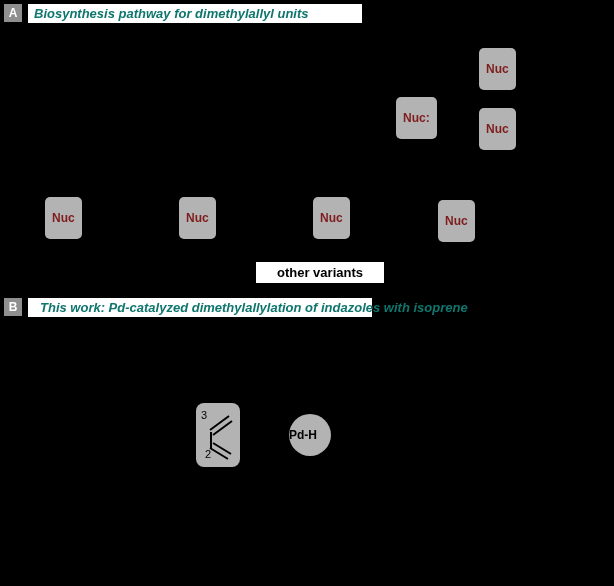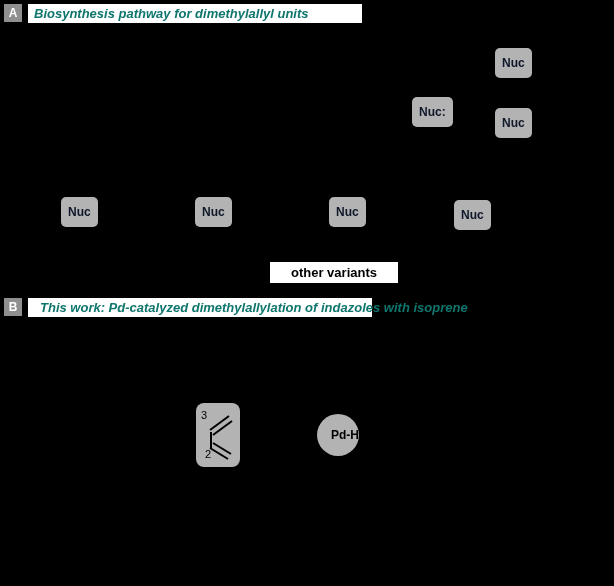--- a/index.html
+++ b/index.html
@@ -37,42 +37,40 @@
     font-weight: bold;
     font-style: italic;
     font-size: 13px;
     line-height: 19px;
     white-space: nowrap;
     z-index: 2;
   }
   .nuc-chip {
     position: absolute;
     background: #b3b3b3;
-    color: #0f172a;
+    color: #7f1d1d;
     font-weight: bold;
     font-size: 12px;
     line-height: 14px;
-    padding: 8px 7px;
+    padding: 14px 7px;
     border-radius: 5px;
     white-space: nowrap;
-    margin-left: 16px;
   }
   .other-variants-box {
     position: absolute;
     left: 256px;
     top: 262px;
     width: 128px;
     height: 21px;
     background: #ffffff;
     color: #000000;
     font-weight: bold;
     font-size: 13px;
     line-height: 21px;
     text-align: center;
-    margin-left: 14px;
   }
   .isoprene-box {
     position: absolute;
     left: 196px;
     top: 403px;
     width: 44px;
     height: 64px;
     background: #b3b3b3;
     border-radius: 8px;
   }
@@ -89,22 +87,21 @@
     left: 289px;
     top: 414px;
     width: 42px;
     height: 42px;
     border-radius: 50%;
     background: #b3b3b3;
     color: #000000;
     font-weight: bold;
     font-size: 12px;
     line-height: 42px;
-    text-align: right;
-    margin-left: 28px;
+    text-align: left;
   }
 </style>
 </head>
 <body>
 
 <div class="canvas">
 
   <div class="panel-label" style="left:4px; top:4px;">A</div>
   <div class="title-strip" style="left:28px; top:4px; width:334px;"></div>
   <div class="panel-title" style="left:34px; top:4px;">Biosynthesis pathway for dimethylallyl units</div>

